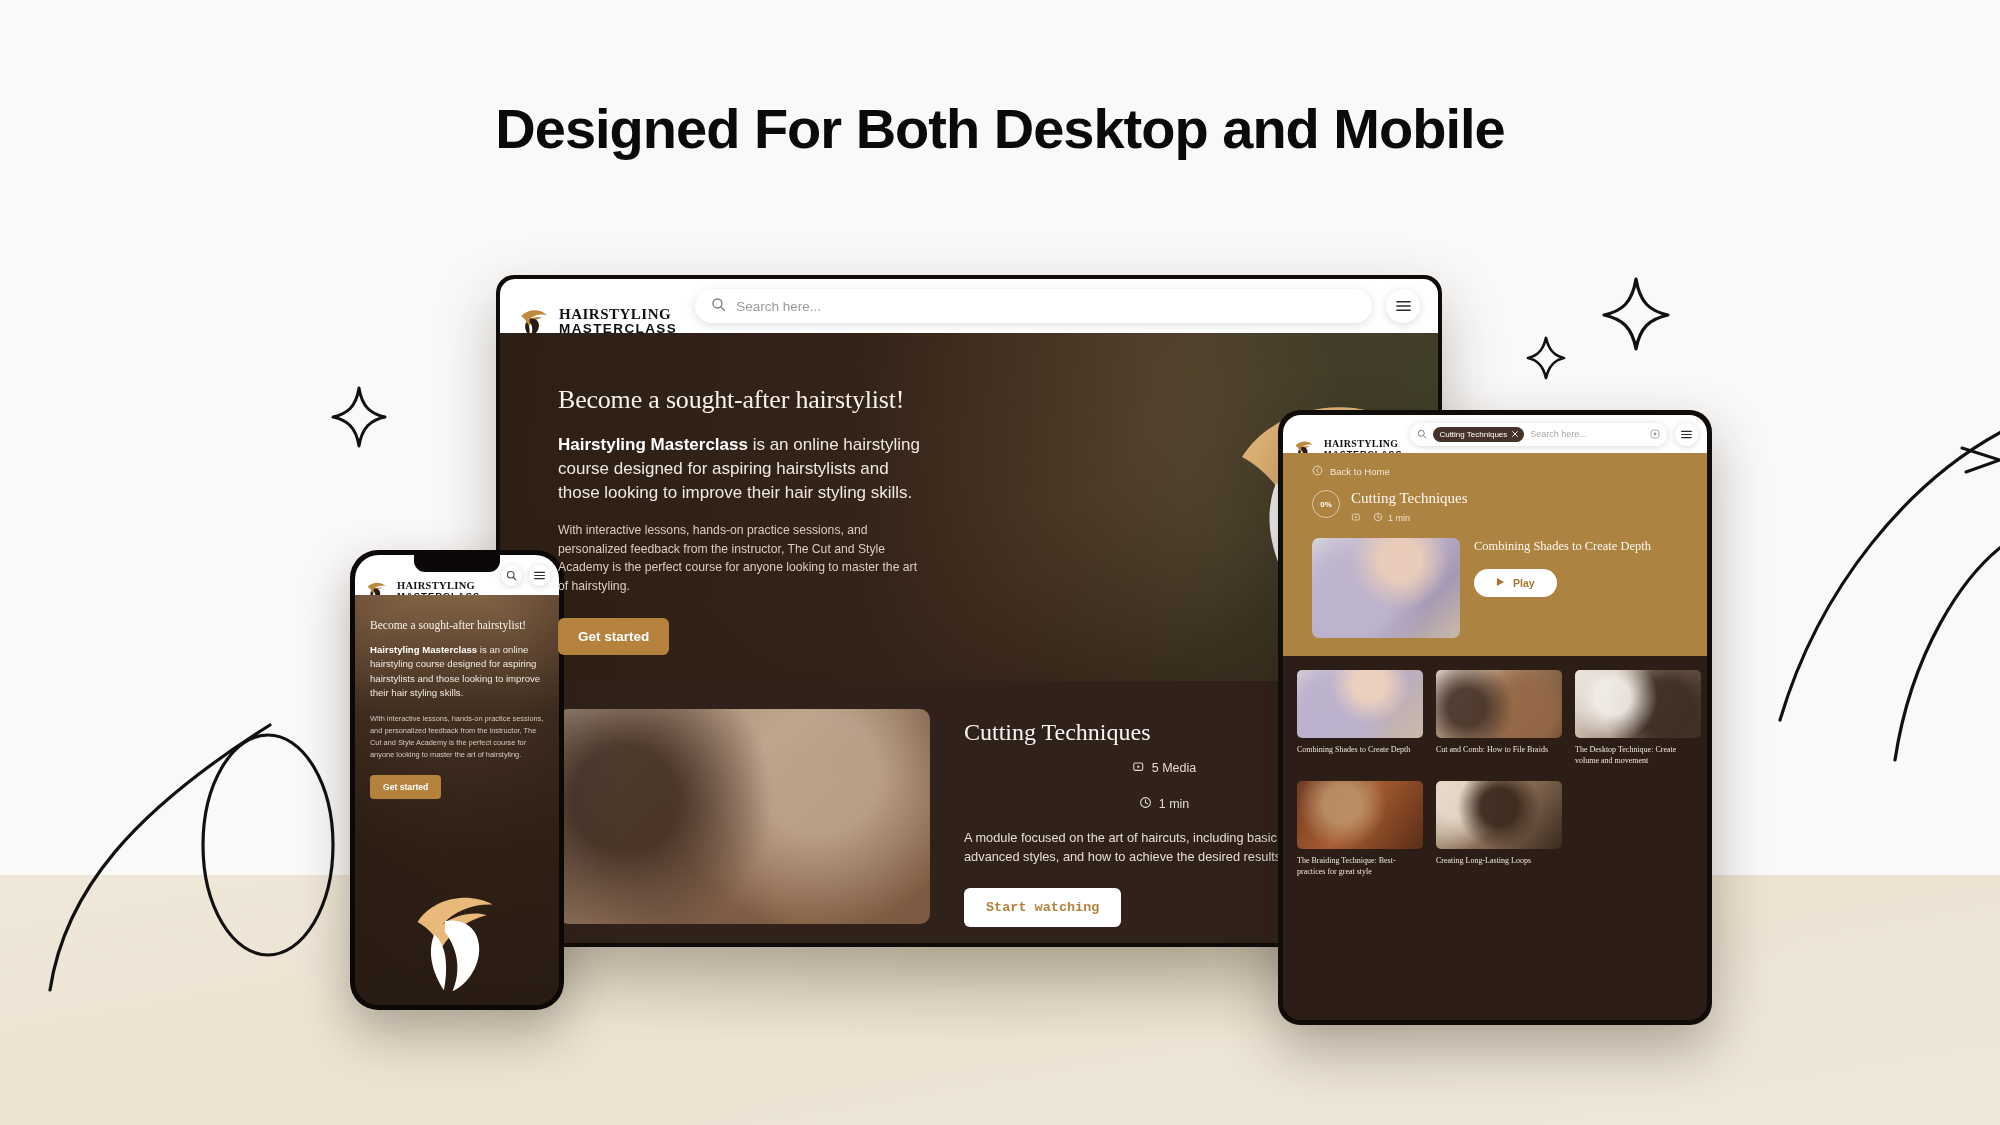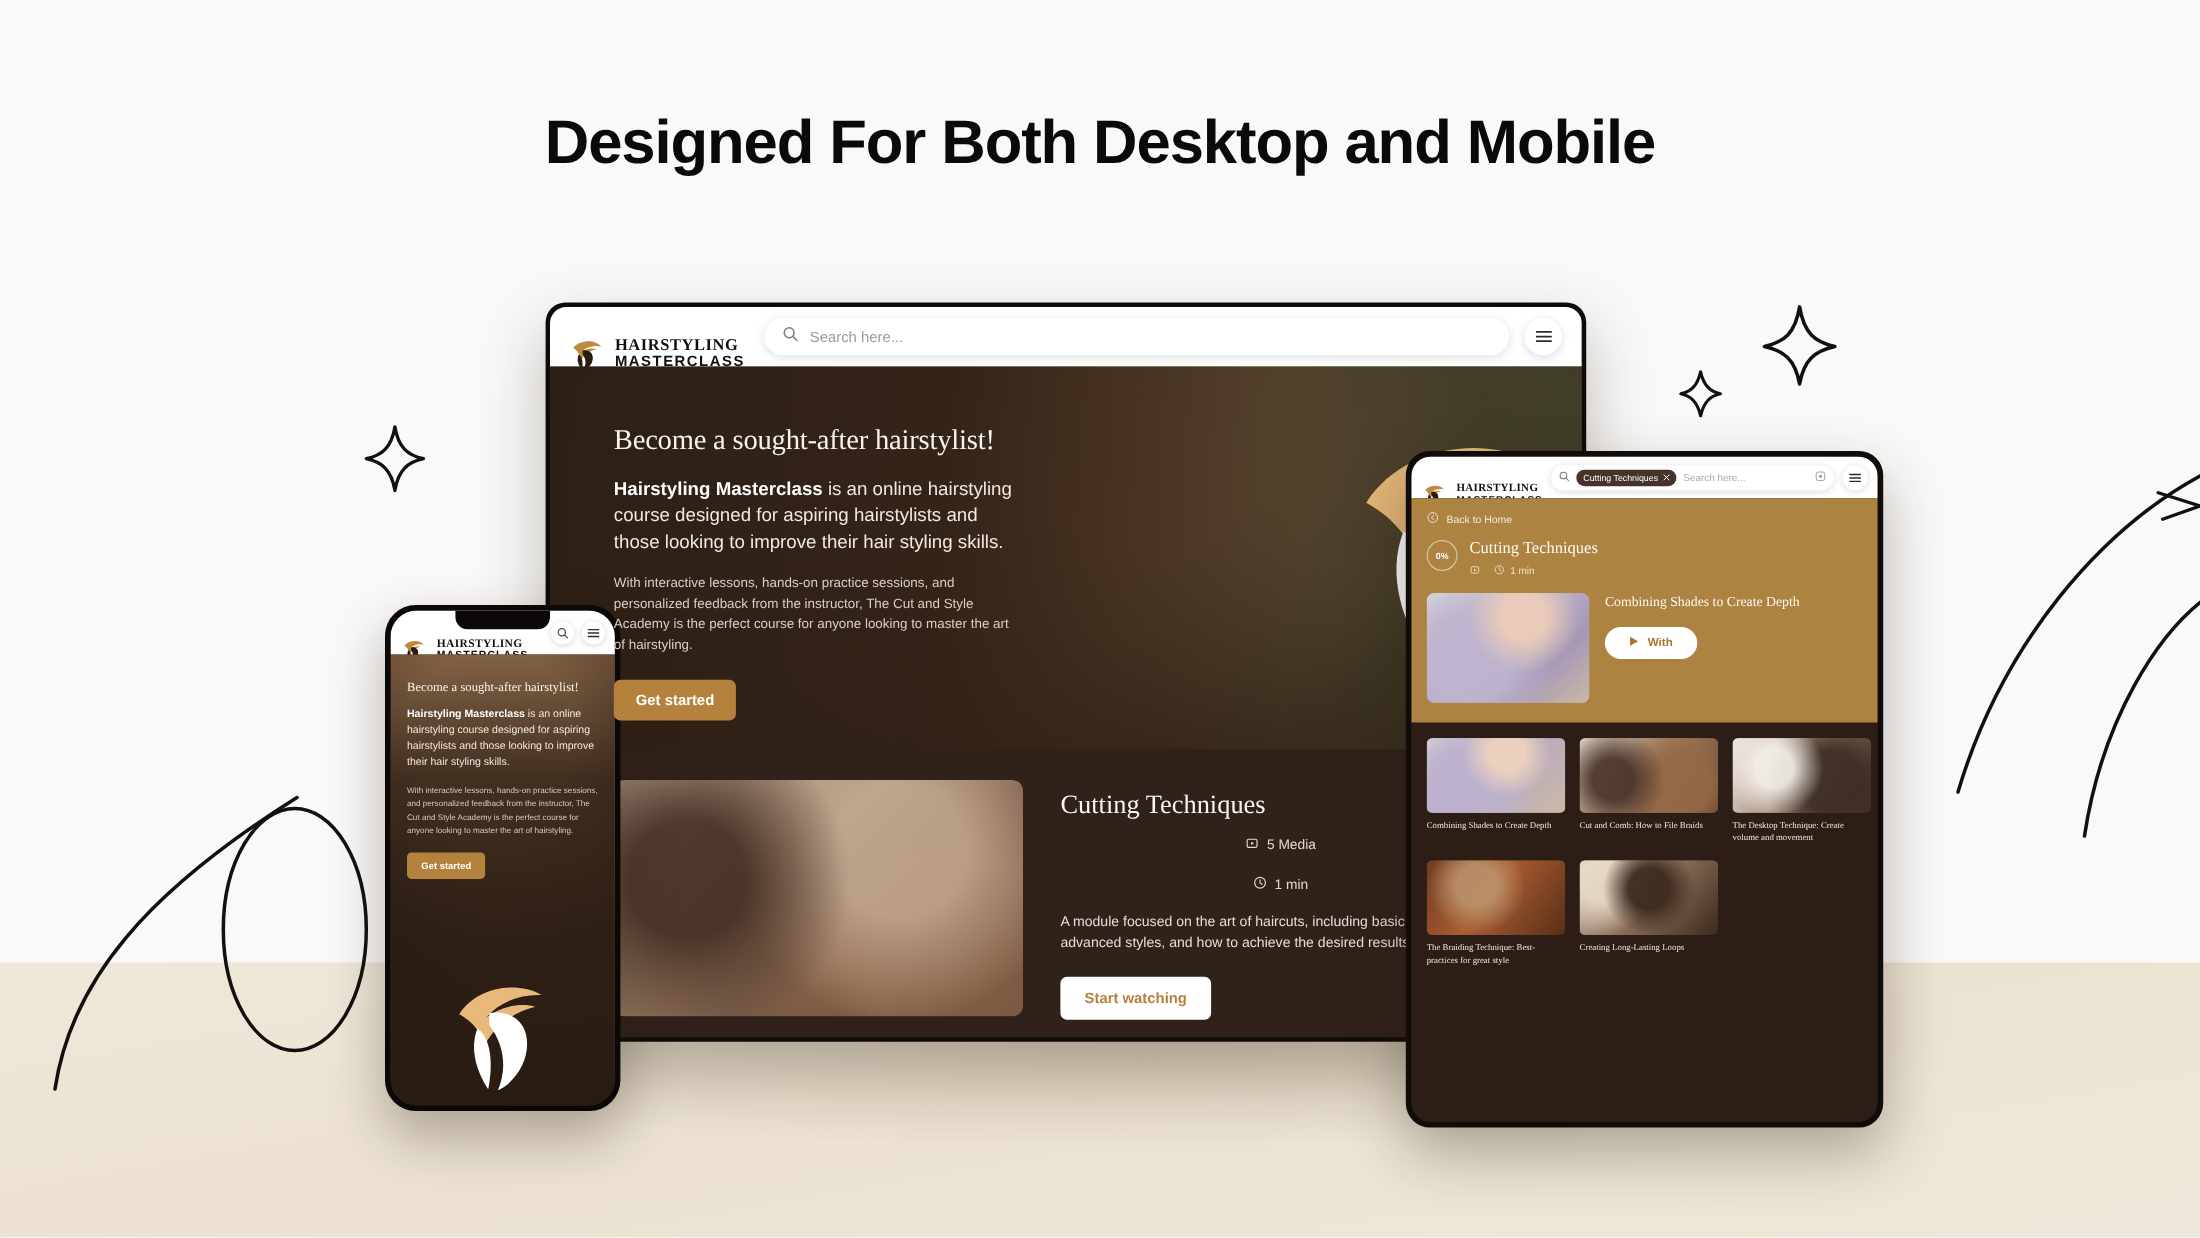--- a/index.html
+++ b/index.html
@@ -110,21 +110,21 @@
       linear-gradient(135deg,#CDB9A6 0%, #9B7B62 40%, #5C4030 75%, #3A2A1E 100%);
   }
   .module-txt{ margin-left:34px; padding-top:10px; width:400px; }
   .module-h2{ font-family:"Liberation Serif", serif; font-size:24px; color:#FAF6F1; margin-bottom:14px; }
   .meta-row{ display:flex; align-items:center; gap:20px; margin-bottom:16px;flex-direction:column; }
   .meta{ display:flex; align-items:center; gap:7px; color:#E2D9D0; font-size:12.5px; }
   .module-desc{ font-size:12.8px; line-height:1.5; color:#E6DED6; margin-bottom:22px; }
   .btn-white{
     display:inline-flex; align-items:center; justify-content:center;
     background:#FFFFFF; color:#B4823C; font-weight:700; font-size:13.5px;
-    padding:12px 22px; border-radius:6px; border:none; cursor:pointer;
+    padding:12px 22px; border-radius:6px; border:none; cursor:pointer;font-family:Liberation Mono, monospace;
   }
 
   
   #tablet{ left:1278px; top:410px; width:434px; height:615px; }
   .tablet-frame{
     width:100%; height:100%; background:#100C09; border-radius:22px; padding:5px;
     box-shadow:0 24px 55px rgba(40,28,16,.32);
   }
   .tablet-screen{ width:100%; height:100%; border-radius:18px; overflow:hidden; background:#2C1E16; display:flex; flex-direction:column; }
   .t-topbar{ height:38px; background:#fff; display:flex; align-items:center; gap:8px; padding:0 9px; flex:0 0 auto; }
@@ -135,21 +135,21 @@
     flex:1 1 auto; height:23px; background:#fff; border-radius:14px;
     box-shadow:0 1px 7px rgba(0,0,0,.15); display:flex; align-items:center; gap:6px; padding:0 7px;
   }
   .chip{
     background:#45332A; color:#fff; font-size:8px; border-radius:10px;
     padding:3px 6px; display:flex; align-items:center; gap:5px; white-space:nowrap; flex:0 0 auto;
   }
   .t-search .ph{ color:#A8A8A8; font-size:9px; flex:1 1 auto; }
   .t-icon-btn{ width:23px; height:23px; border-radius:50%; background:#fff; box-shadow:0 1px 6px rgba(0,0,0,.16); display:flex; align-items:center; justify-content:center; flex:0 0 auto;}
 
-  .t-hero{ background:#AD8341; padding:12px 14px 18px; flex:0 0 auto; }
+  .t-hero{ background:#AD8341; padding:12px 29px 18px; flex:0 0 auto; }
   .back-row{ display:flex; align-items:center; gap:7px; color:#F3E9D9; font-size:9.5px; margin-bottom:12px; }
   .t-title-row{ display:flex; align-items:flex-start; gap:11px; margin-bottom:14px; }
   .ring{
     width:28px; height:28px; border-radius:50%; border:1.6px solid rgba(255,255,255,.55);
     display:flex; align-items:center; justify-content:center; color:#fff; font-size:8px; font-weight:700; flex:0 0 auto;
   }
   .t-h2{ font-family:"Liberation Serif", serif; font-size:15px; color:#FFF9F0; margin-bottom:5px; }
   .t-meta-row{ display:flex; align-items:center; gap:12px; }
   .t-meta{ display:flex; align-items:center; gap:5px; color:#F0E3CE; font-size:9px; }
 
@@ -435,21 +435,21 @@
       <div class="feature">
         <div class="feature-img"></div>
         <div>
           <div class="feature-title">Combining Shades to Create Depth</div>
           <button class="btn-play">
             <span>
               <svg width="9" height="10" viewBox="0 0 10 11" fill="none">
                     <path d="M1 1 L 9 5.5 L 1 10 Z" fill="#A8752C"></path>
                   </svg>
             </span>
-            <span>With</span>
+            <span>Play</span>
           </button>
         </div>
       </div>
     </div>
 
     <div class="t-grid">
       <div class="grid-row">
         <div class="g-item">
           <div class="g-img thumb-a"></div>
           <div class="g-cap">Combining Shades to Create Depth</div>

